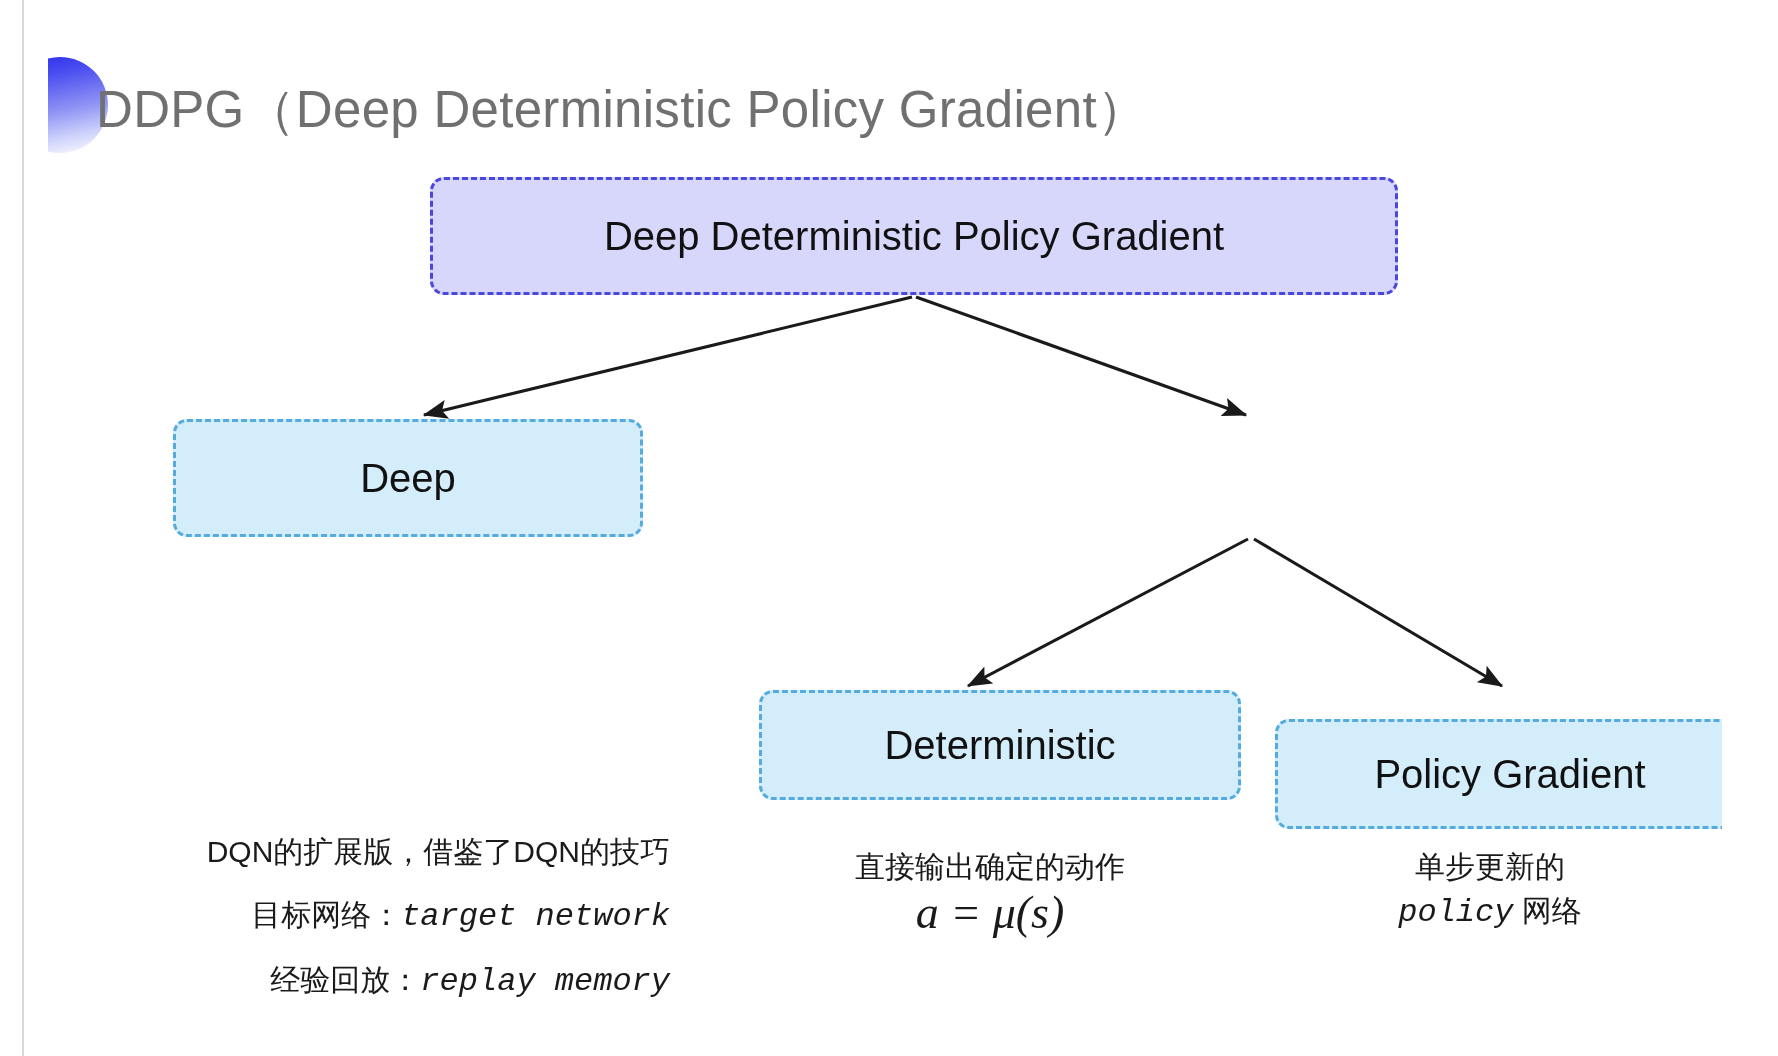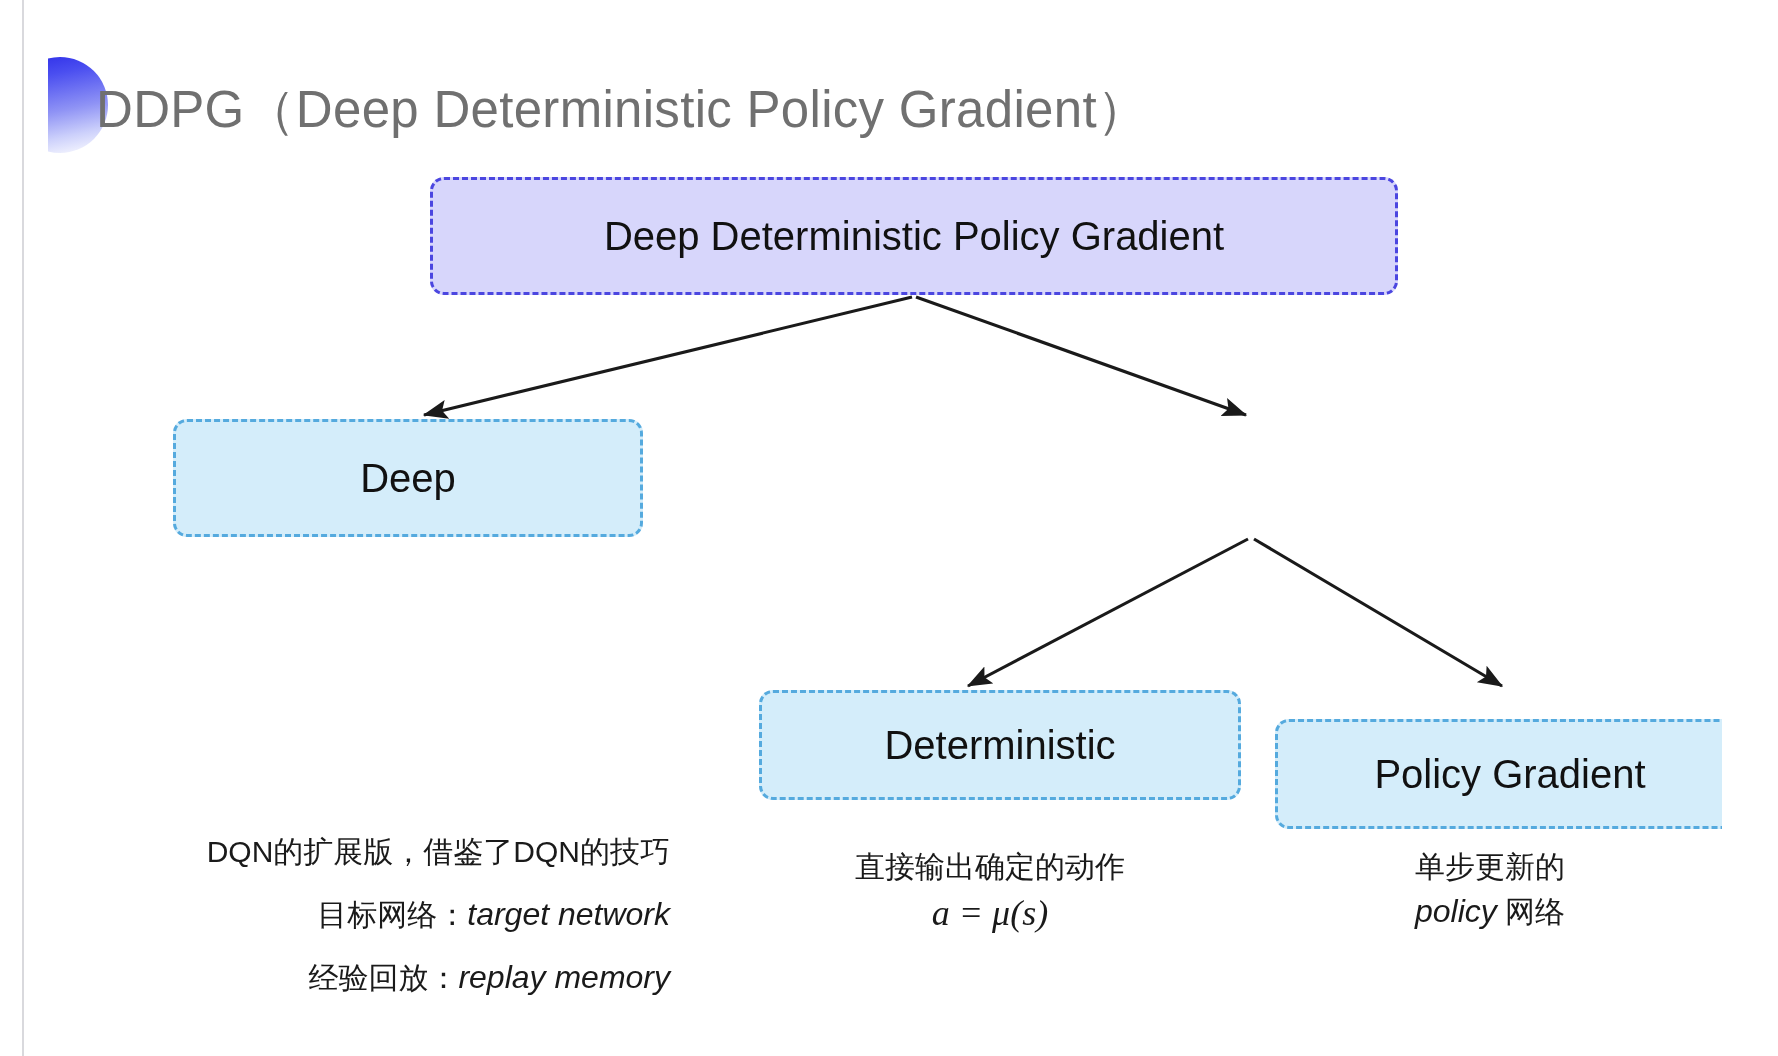--- a/index.html
+++ b/index.html
@@ -90,28 +90,28 @@
     color: #1a1a1a;
     text-align: center;
   }
   .ann-line {
     white-space: nowrap;
     font-size: 30px;
     line-height: 63px;
   }
   .ann-line.indent { padding-left: 38px; }
   .mono-italic {
-    font-family: Liberation Sans, sans-serif;
+    font-family: Liberation Mono, monospace;
     font-style: italic;
     font-size: 32px;
   }
   .formula {
     font-family: "Liberation Serif", "DejaVu Serif", serif;
     font-style: italic;
-    font-size: 36px;
+    font-size: 46px;
     line-height: 48px;
     white-space: nowrap;
   }
 
   #ann-left   { left: 110px;  top: 820px; width: 560px; text-align: right; }
   #ann-middle { left: 760px;  top: 845px; width: 460px; text-align: center; }
   #ann-right  { left: 1300px; top: 845px; width: 380px; text-align: center; }
   #ann-middle .ann-line,
   #ann-right  .ann-line { line-height: 44px; }
 </style>

